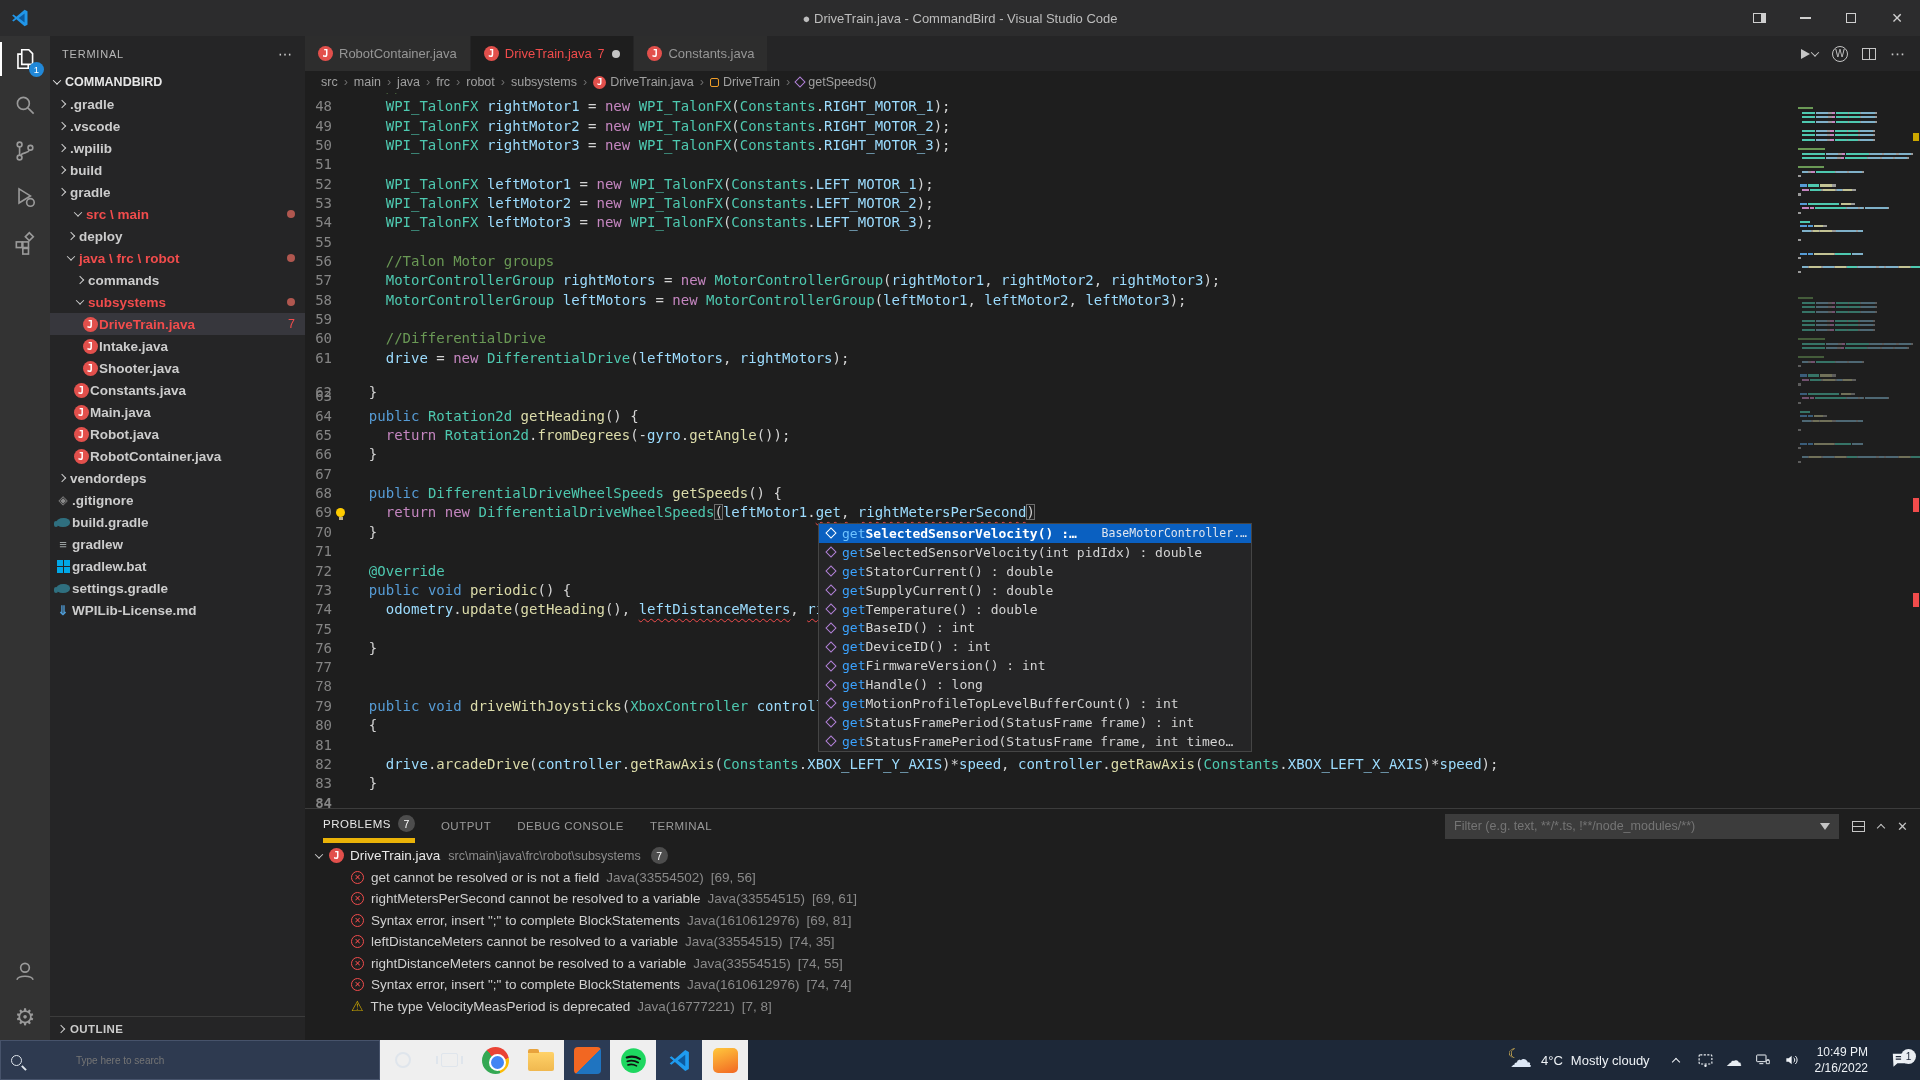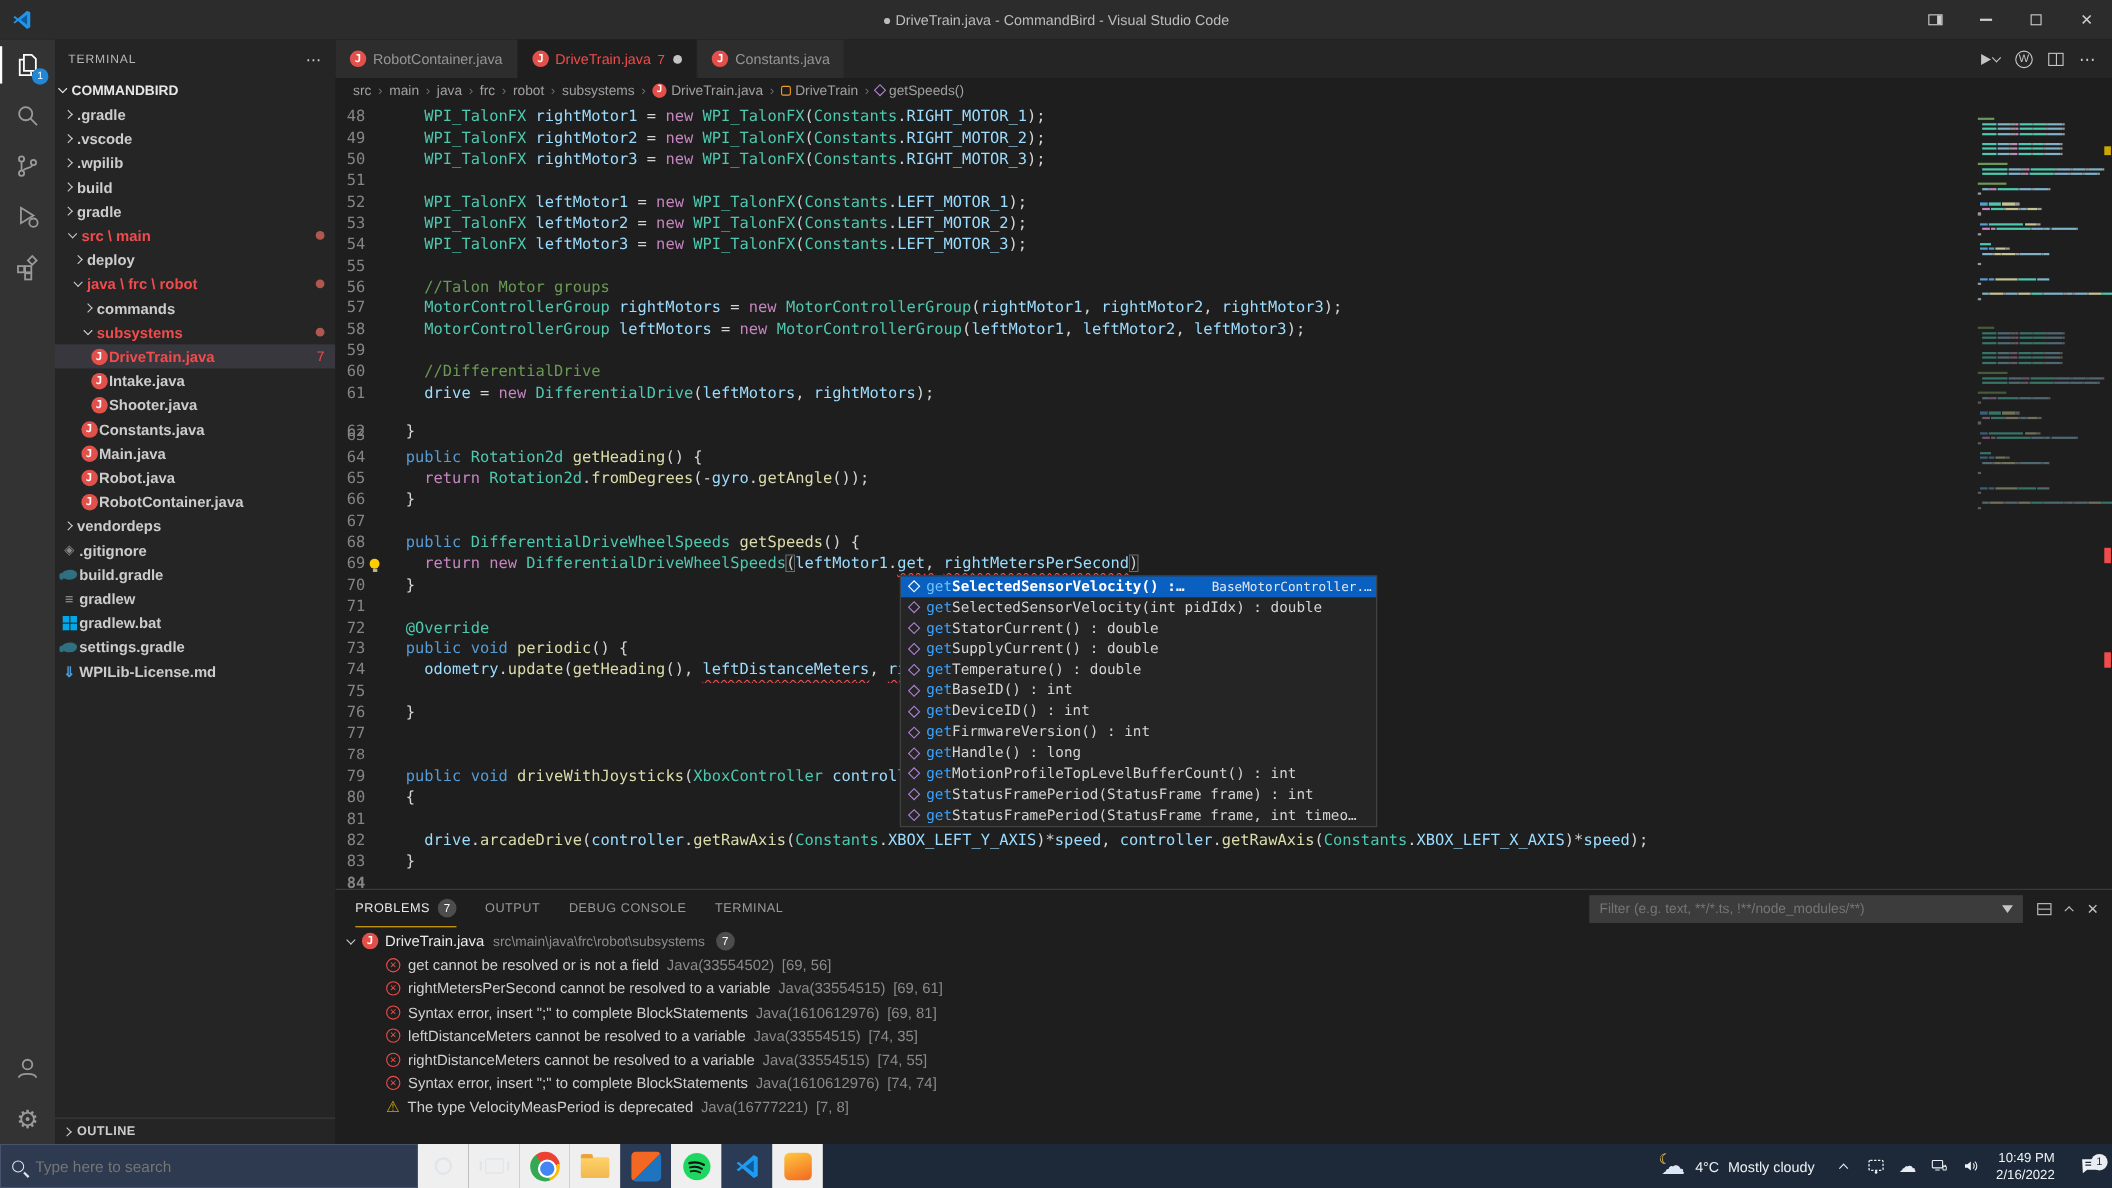--- a/index.html
+++ b/index.html
@@ -120,21 +120,21 @@
   .sug-row.selected { background:#0a60c1; color:#ffffff; }
   .sug-row.selected .method-icon { border-color:#ffffff; }
   .sug-match { color:#3ba3ff; }
   .sug-row.selected .sug-match { color:#6fc3ff; }
   .sug-detail { margin-left:auto; font-size:11.5px; color:#e0e6ef; padding-left:10px; }
 
   
   #panel { height:232px; flex:none; border-top:1px solid #3c3c3c; display:flex; flex-direction:column; background:#1e1e1e; }
   #panel-header { height:34px; display:flex; align-items:center; padding:0 12px 0 18px; flex:none; }
   .ptab { margin-right:26px; font-size:11.5px; letter-spacing:.5px; color:#9a9a9a; height:34px; display:flex; align-items:center; gap:7px; }
-  .ptab.active { color:#e7e7e7; border-bottom:1px solid #eab308; }
+  .ptab.active { color:#e7e7e7; border-bottom:5px solid #eab308; }
   .ptab-badge { background:#4d4d4d; color:#ffffff; border-radius:9px; min-width:17px; height:17px; font-size:10.5px;
     display:flex; align-items:center; justify-content:center; letter-spacing:0; }
   #panel-filter { margin-left:auto; width:394px; height:25px; background:#3c3c3c; border:1px solid #3c3c3c;
     display:flex; align-items:center; padding:0 8px; }
   #panel-filter input { flex:1; background:transparent; border:0; outline:0; color:#bbbbbb; font-size:12.5px; font-family:inherit; }
   .funnel { width:0; height:0; border-left:5px solid transparent; border-right:5px solid transparent; border-top:7px solid #c5c5c5; position:relative; }
   .panel-actions { display:flex; align-items:center; gap:13px; margin-left:13px; color:#c5c5c5; }
   .pa-split { width:13px; height:11px; border:1.2px solid #c5c5c5; position:relative; }
   .pa-split::after { content:""; position:absolute; left:0; right:0; top:50%; height:1.2px; background:#c5c5c5; }
   #panel-body { flex:1; overflow:hidden; padding-top:2px; }
@@ -146,21 +146,21 @@
   .pitem { padding-left:46px; gap:7px; }
   .perr { width:13px; height:13px; border:1.3px solid #f14c4c; border-radius:50%; color:#f14c4c; font-size:8px;
     display:flex; align-items:center; justify-content:center; flex:none; }
   .pwarn { color:#cca700; font-size:14px; flex:none; line-height:1; }
   .pmsg { color:#d0d0d0; }
   .pmeta { color:#8a8a8a; }
 
   
   #taskbar { position:absolute; left:0; right:0; bottom:0; height:40px; background:#1d2838; display:flex; align-items:stretch; }
   #tb-search { width:380px; background:#2e3a50; border:1px solid #47536b; display:flex; align-items:center; padding:0 10px; gap:10px; flex:none; }
-  #tb-search input { background:transparent; border:0; outline:0; color:#c5cdd9; font-size:14px; flex:1; font-family:inherit; }
+  #tb-search input { background:transparent; border:0; outline:0; color:#c5cdd9; font-size:10px; flex:1; font-family:inherit;margin-left:44px; }
   .mag { width:11px; height:11px; border:1.8px solid #dfe5ec; border-radius:50%; position:relative; flex:none; }
   .mag::after { content:""; position:absolute; width:6px; height:1.8px; background:#dfe5ec; transform:rotate(45deg); left:9px; top:11px; }
   .app { width:46px; display:flex; align-items:center; justify-content:center; flex:none; }
   .app.active { background:#2b3b55; }
   .ti-cortana { width:16px; height:16px; border:2px solid #dfe5ec; border-radius:50%; }
   .ti-task-view { width:17px; height:14px; border:1.6px solid #dfe5ec; border-radius:2px; position:relative; }
   .ti-task-view::before, .ti-task-view::after { content:""; position:absolute; top:2px; bottom:2px; width:2px; background:#dfe5ec; }
   .ti-task-view::before { left:-6px; } .ti-task-view::after { right:-6px; }
   .ti-chrome { width:27px; height:27px; border-radius:50%;
     background:conic-gradient(from -40deg, #ea4335 0 120deg, #fbbc05 0 200deg, #34a853 0 360deg); position:relative; }
@@ -297,21 +297,21 @@
               <span class="chev right"></span>
             </span>
             <span class="label">build</span>
           </div>
           <div class="trow" style="padding-left: 4px;">
             <span class="tchev">
               <span class="chev right"></span>
             </span>
             <span class="label">gradle</span>
           </div>
-          <div class="trow err" style="padding-left: 8px;">
+          <div class="trow err" style="padding-left: 20px;">
             <span class="tchev">
               <span class="chev down"></span>
             </span>
             <span class="label">src \ main</span>
             <span class="err-dot"></span>
           </div>
           <div class="trow" style="padding-left: 13px;">
             <span class="tchev">
               <span class="chev right"></span>
             </span>

